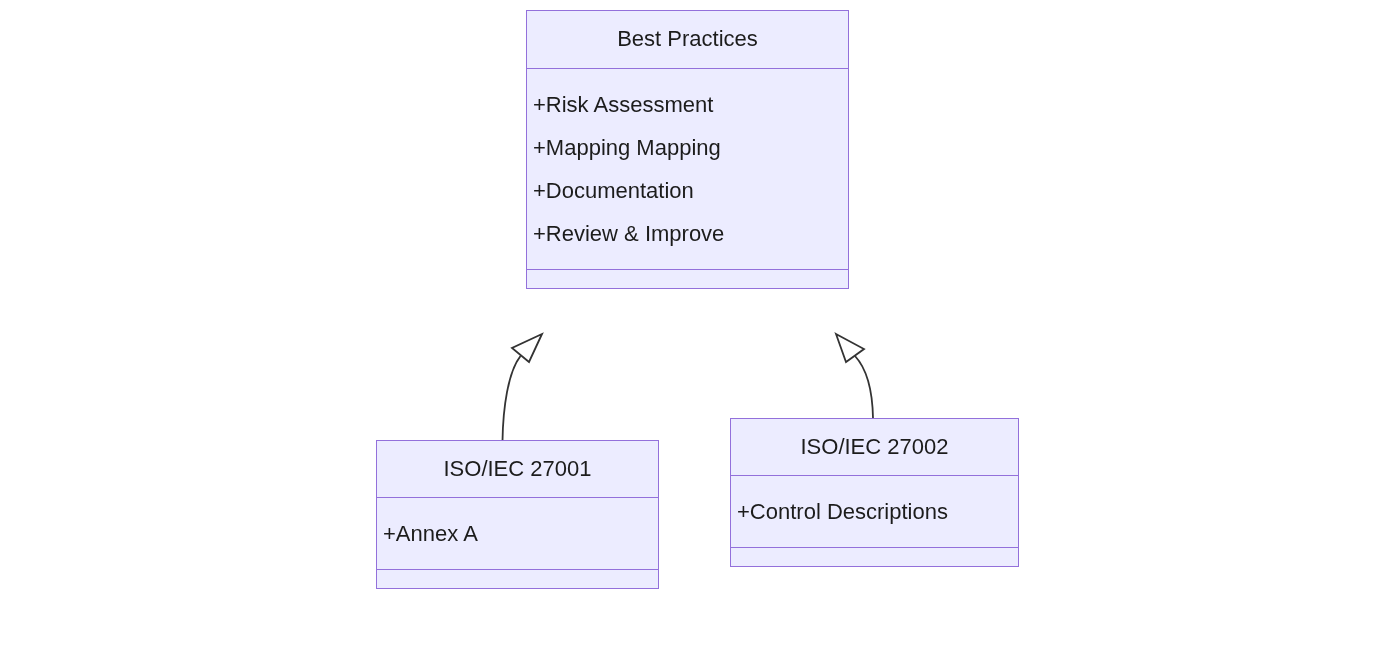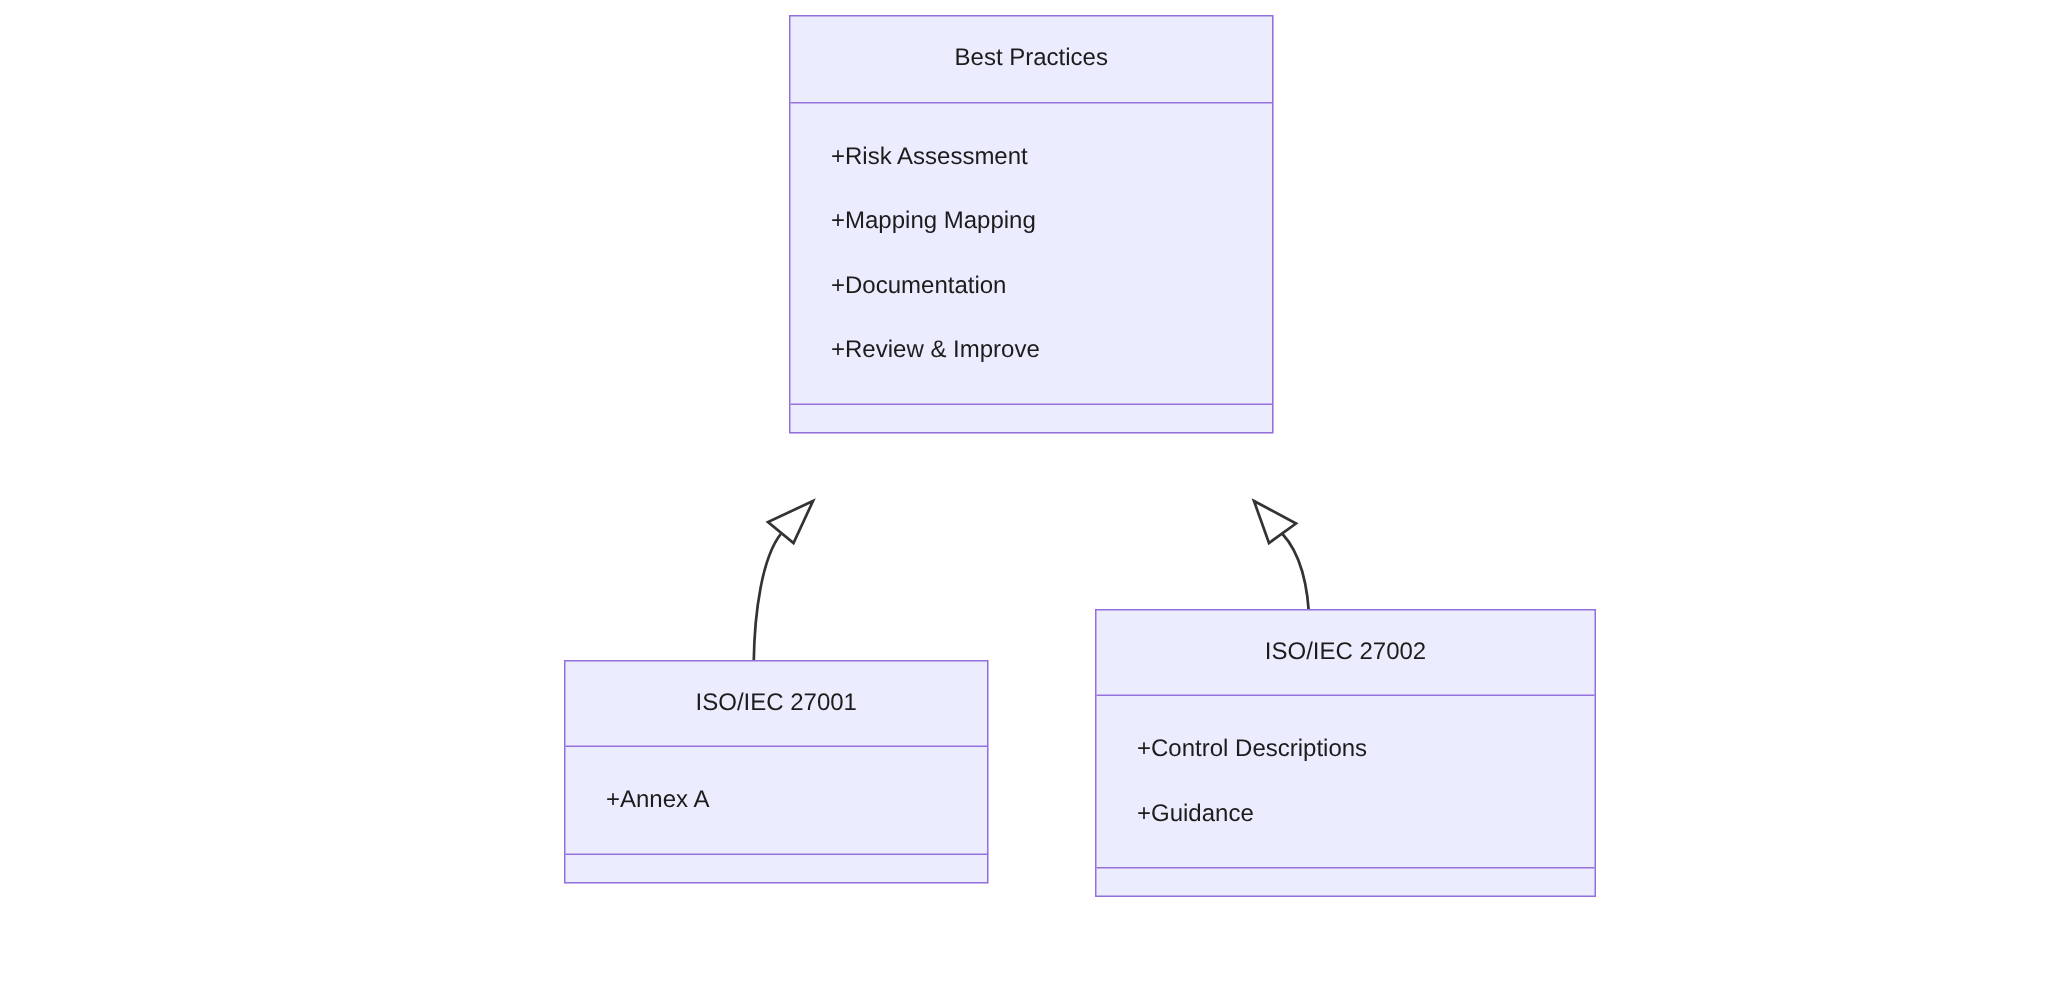--- a/index.html
+++ b/index.html
@@ -20,37 +20,37 @@
     left: 0;
     top: 0;
     pointer-events: none;
   }
   .class-box {
     position: absolute;
     box-sizing: border-box;
     background: #ECECFF;
     border: 1.5px solid #9370DB;
     color: #1c1c1c;
-    font-size: 16px;
+    font-size: 22px;
   }
   .class-title {
     box-sizing: border-box;
     height: 57px;
     line-height: 55px;
     text-align: center;
     border-bottom: 1.5px solid #9370DB;
     white-space: nowrap;
   }
   .class-members {
     padding: 14px 0;
   }
   .member {
     height: 43px;
     line-height: 43px;
-    padding-left: 27px;
+    padding-left: 6px;
     white-space: nowrap;
   }
   .class-methods {
     box-sizing: border-box;
     height: 19px;
     border-top: 1.5px solid #9370DB;
   }
 </style>
 </head>
 <body>
@@ -80,22 +80,21 @@
   </div>
 
   <div class="class-box" style="left:376px; top:440px; width:283px;">
     <div class="class-title">ISO/IEC 27001</div>
     <div class="class-members">
       <div class="member">+Annex A</div>
     </div>
     <div class="class-methods"></div>
   </div>
 
-  <div class="class-box" style="left:730px; top:406px; width:334px;">
+  <div class="class-box" style="left:730px; top:418px; width:289px;">
     <div class="class-title">ISO/IEC 27002</div>
     <div class="class-members">
       <div class="member">+Control Descriptions</div>
-      <div class="member">+Guidance</div>
     </div>
     <div class="class-methods"></div>
   </div>
 
 </div>
 
 </body></html>

